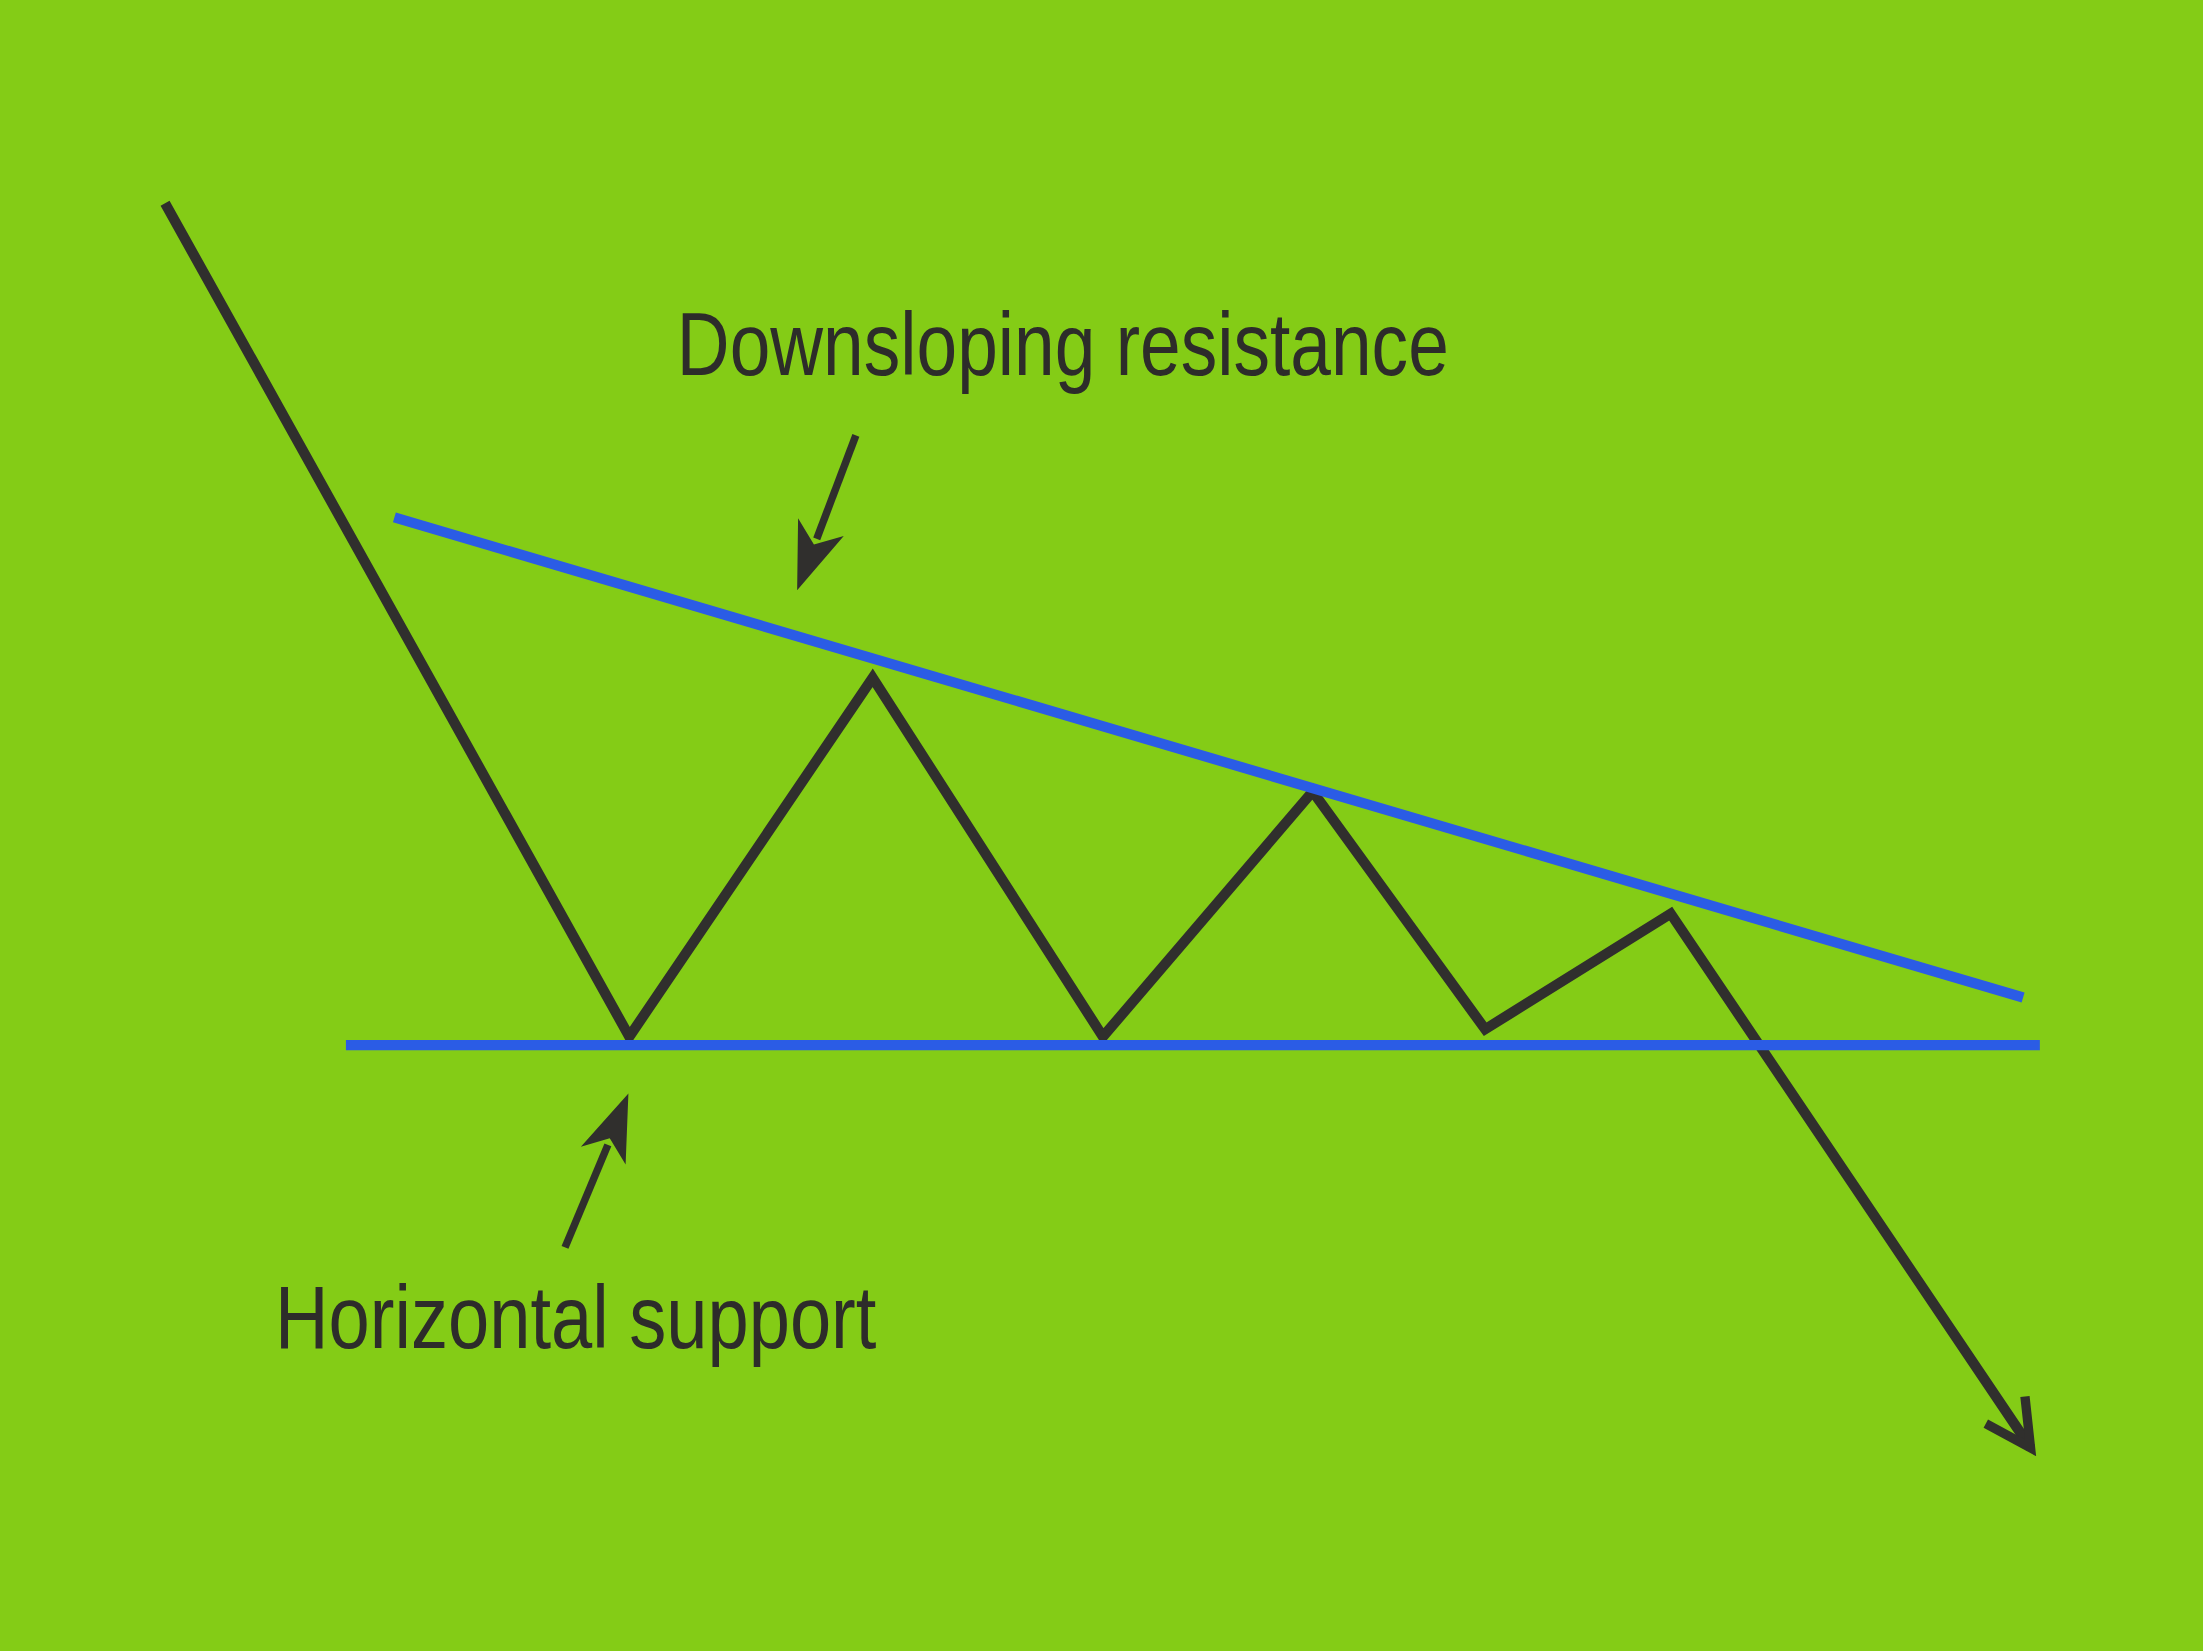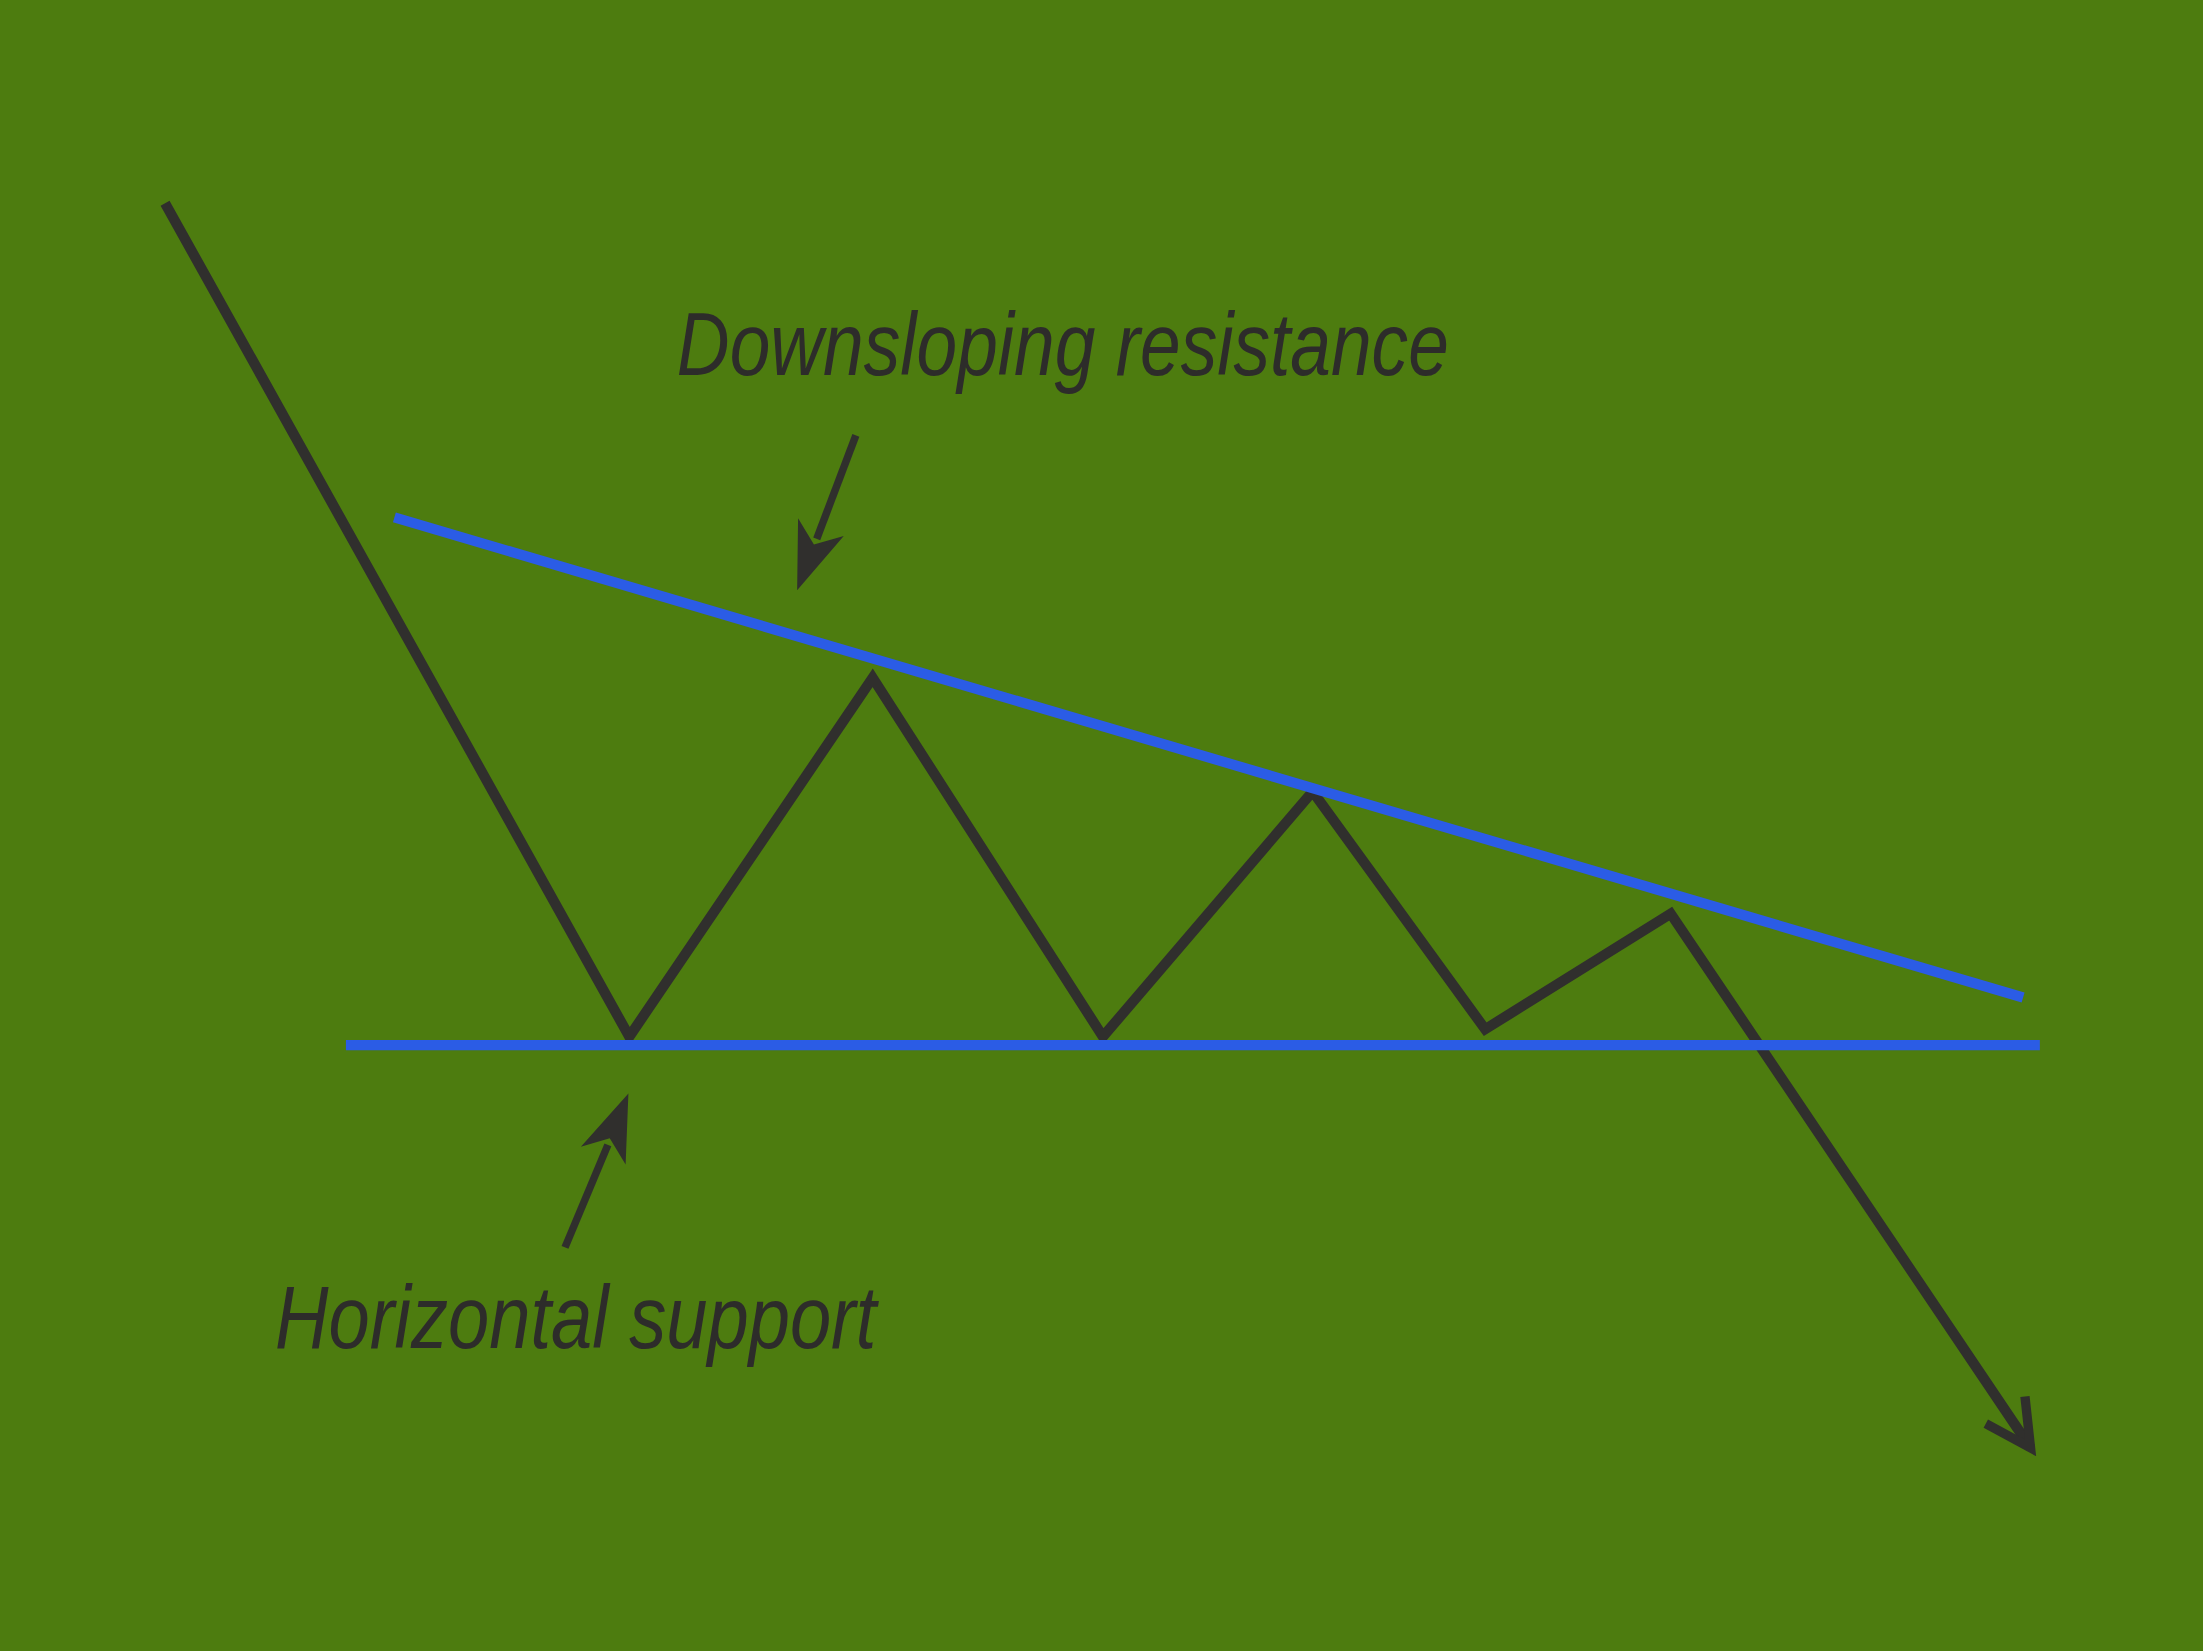--- a/index.html
+++ b/index.html
@@ -18,21 +18,21 @@
   }
   svg text {
     font-family: "Liberation Sans", sans-serif;
     font-weight: 400;
   }
   svg { display: block; }
 </style>
 </head>
 <body>
 
-<div id="stage" style="background: #4d7c0f; font-style: italic;">
+<div id="stage" style="background: #84cc16;">
   <svg id="diagram" viewBox="0 0 2364 1772" width="2204" height="1652" aria-label="">
 
     <polyline fill="none" stroke-linejoin="miter" stroke-linecap="butt" points="177,218 675,1112 936,727 1183,1112 1408,849 1593,1104 1792,980 2178,1553" stroke="#302f2d" stroke-width="11"></polyline>
 
     <polyline fill="none" stroke-linejoin="miter" stroke-linecap="butt" points="2172,1498 2178,1553 2130,1527" stroke="#302f2d" stroke-width="10"></polyline>
 
     <line stroke-linecap="butt" x1="423" y1="555" x2="2170" y2="1070" stroke="#2b5ce5" stroke-width="11"></line>
     <line stroke-linecap="butt" x1="371" y1="1121" x2="2188" y2="1121" stroke="#2b5ce5" stroke-width="11"></line>
 
     <g>

